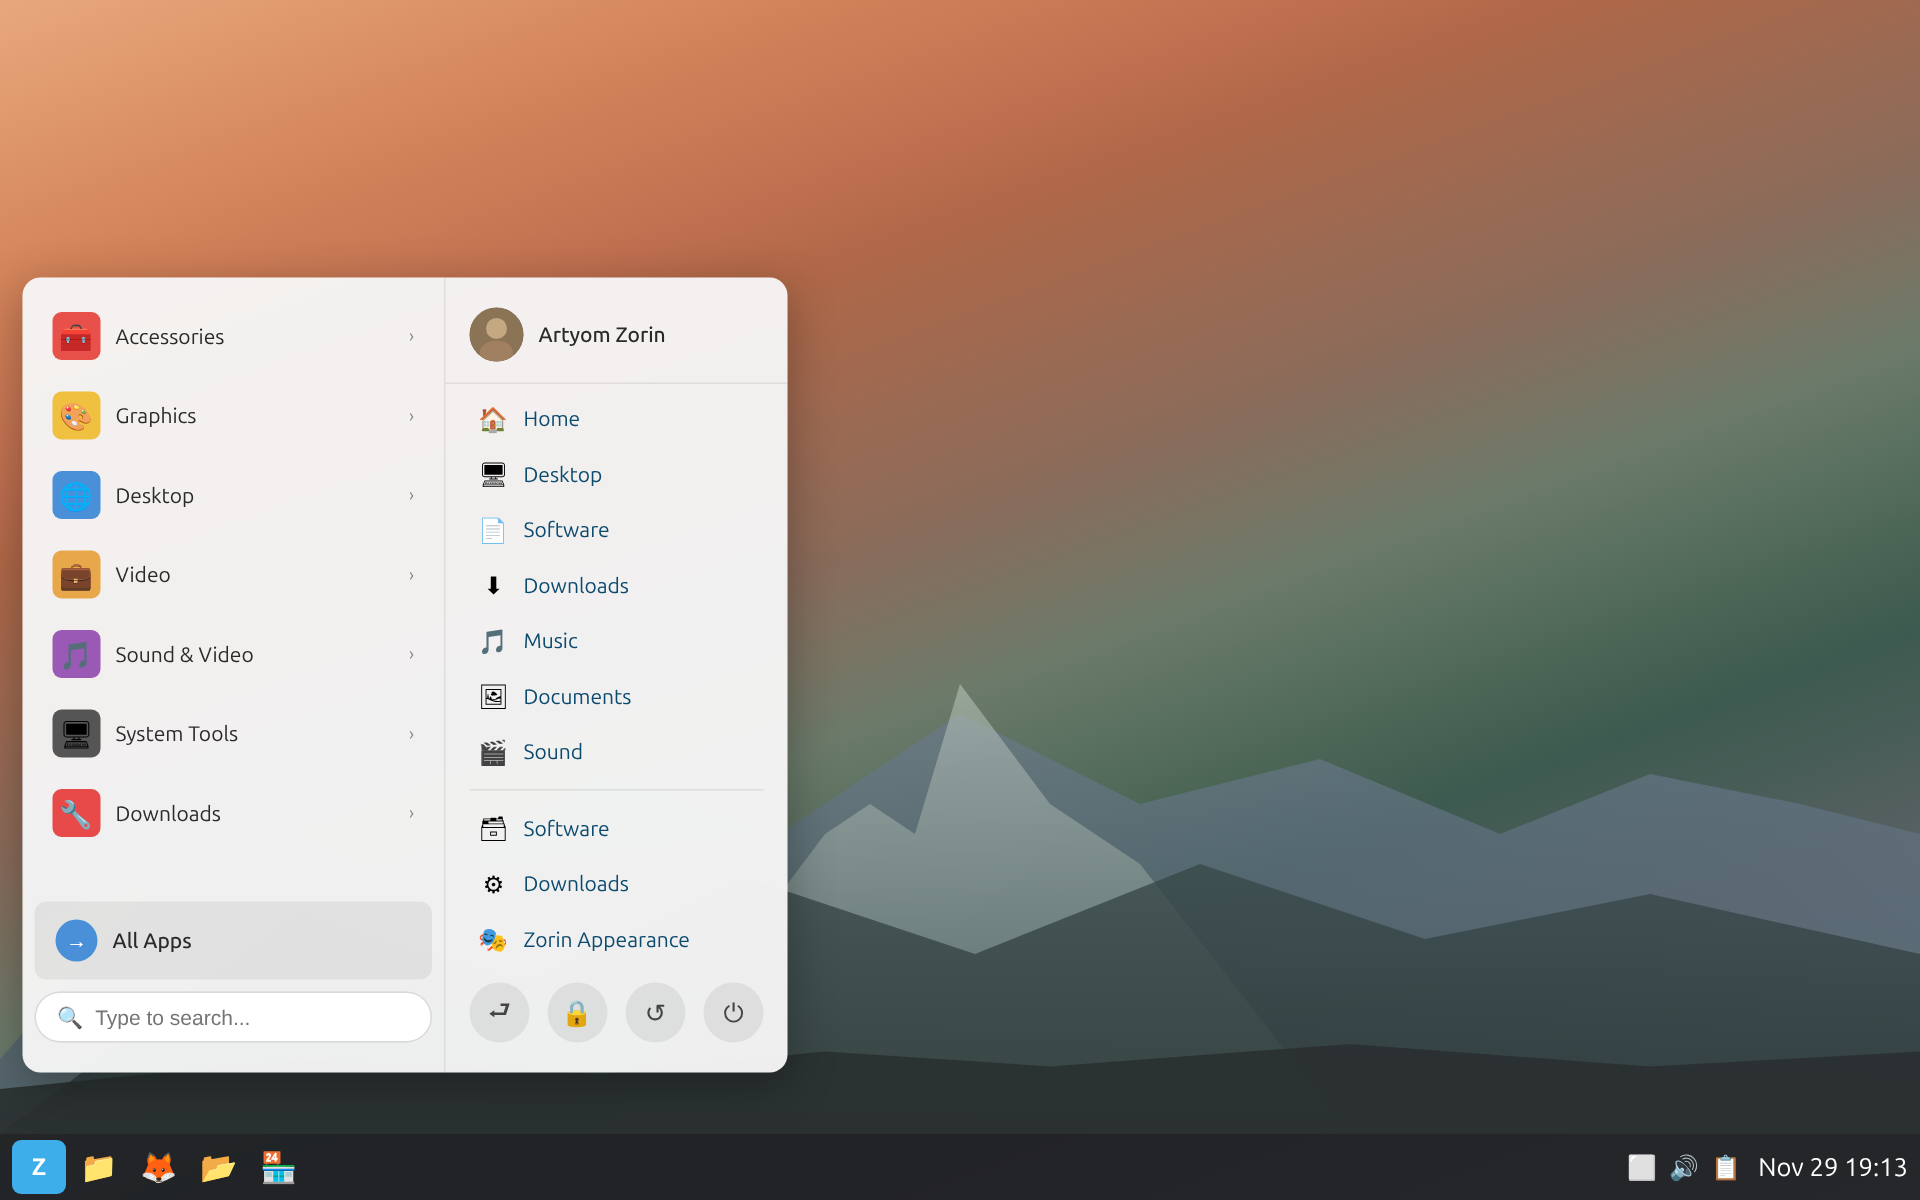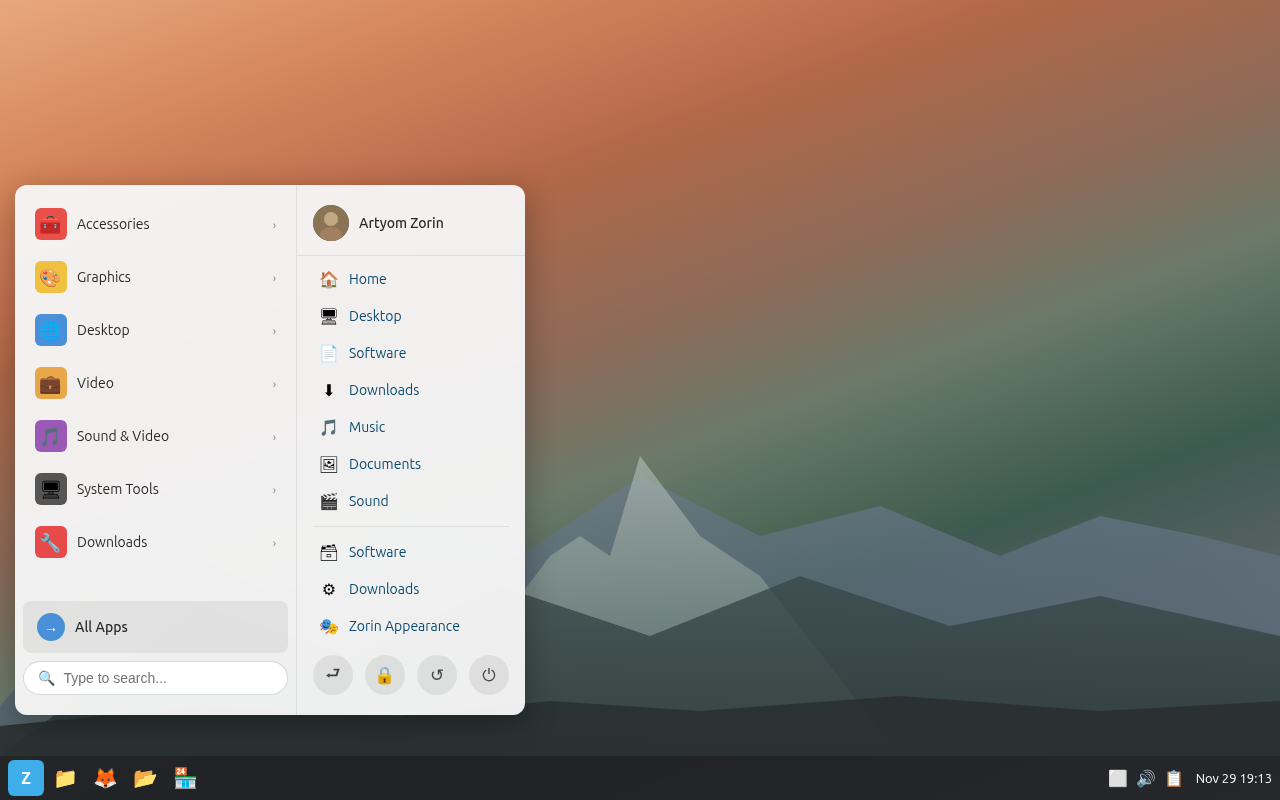--- a/index.html
+++ b/index.html
@@ -280,21 +280,21 @@
       height: 22px;
       display: flex;
       align-items: center;
       justify-content: center;
       font-size: 16px;
       cursor: pointer;
       color: #ddd;
     }
 
     #clock {
-      font-size: 13px;
+      font-size: 17px;
       color: white;
       margin-left: 4px;
     }
 
     
     #mountain-svg {
       position: absolute;
       bottom: 44px;
       left: 0;
       right: 0;

